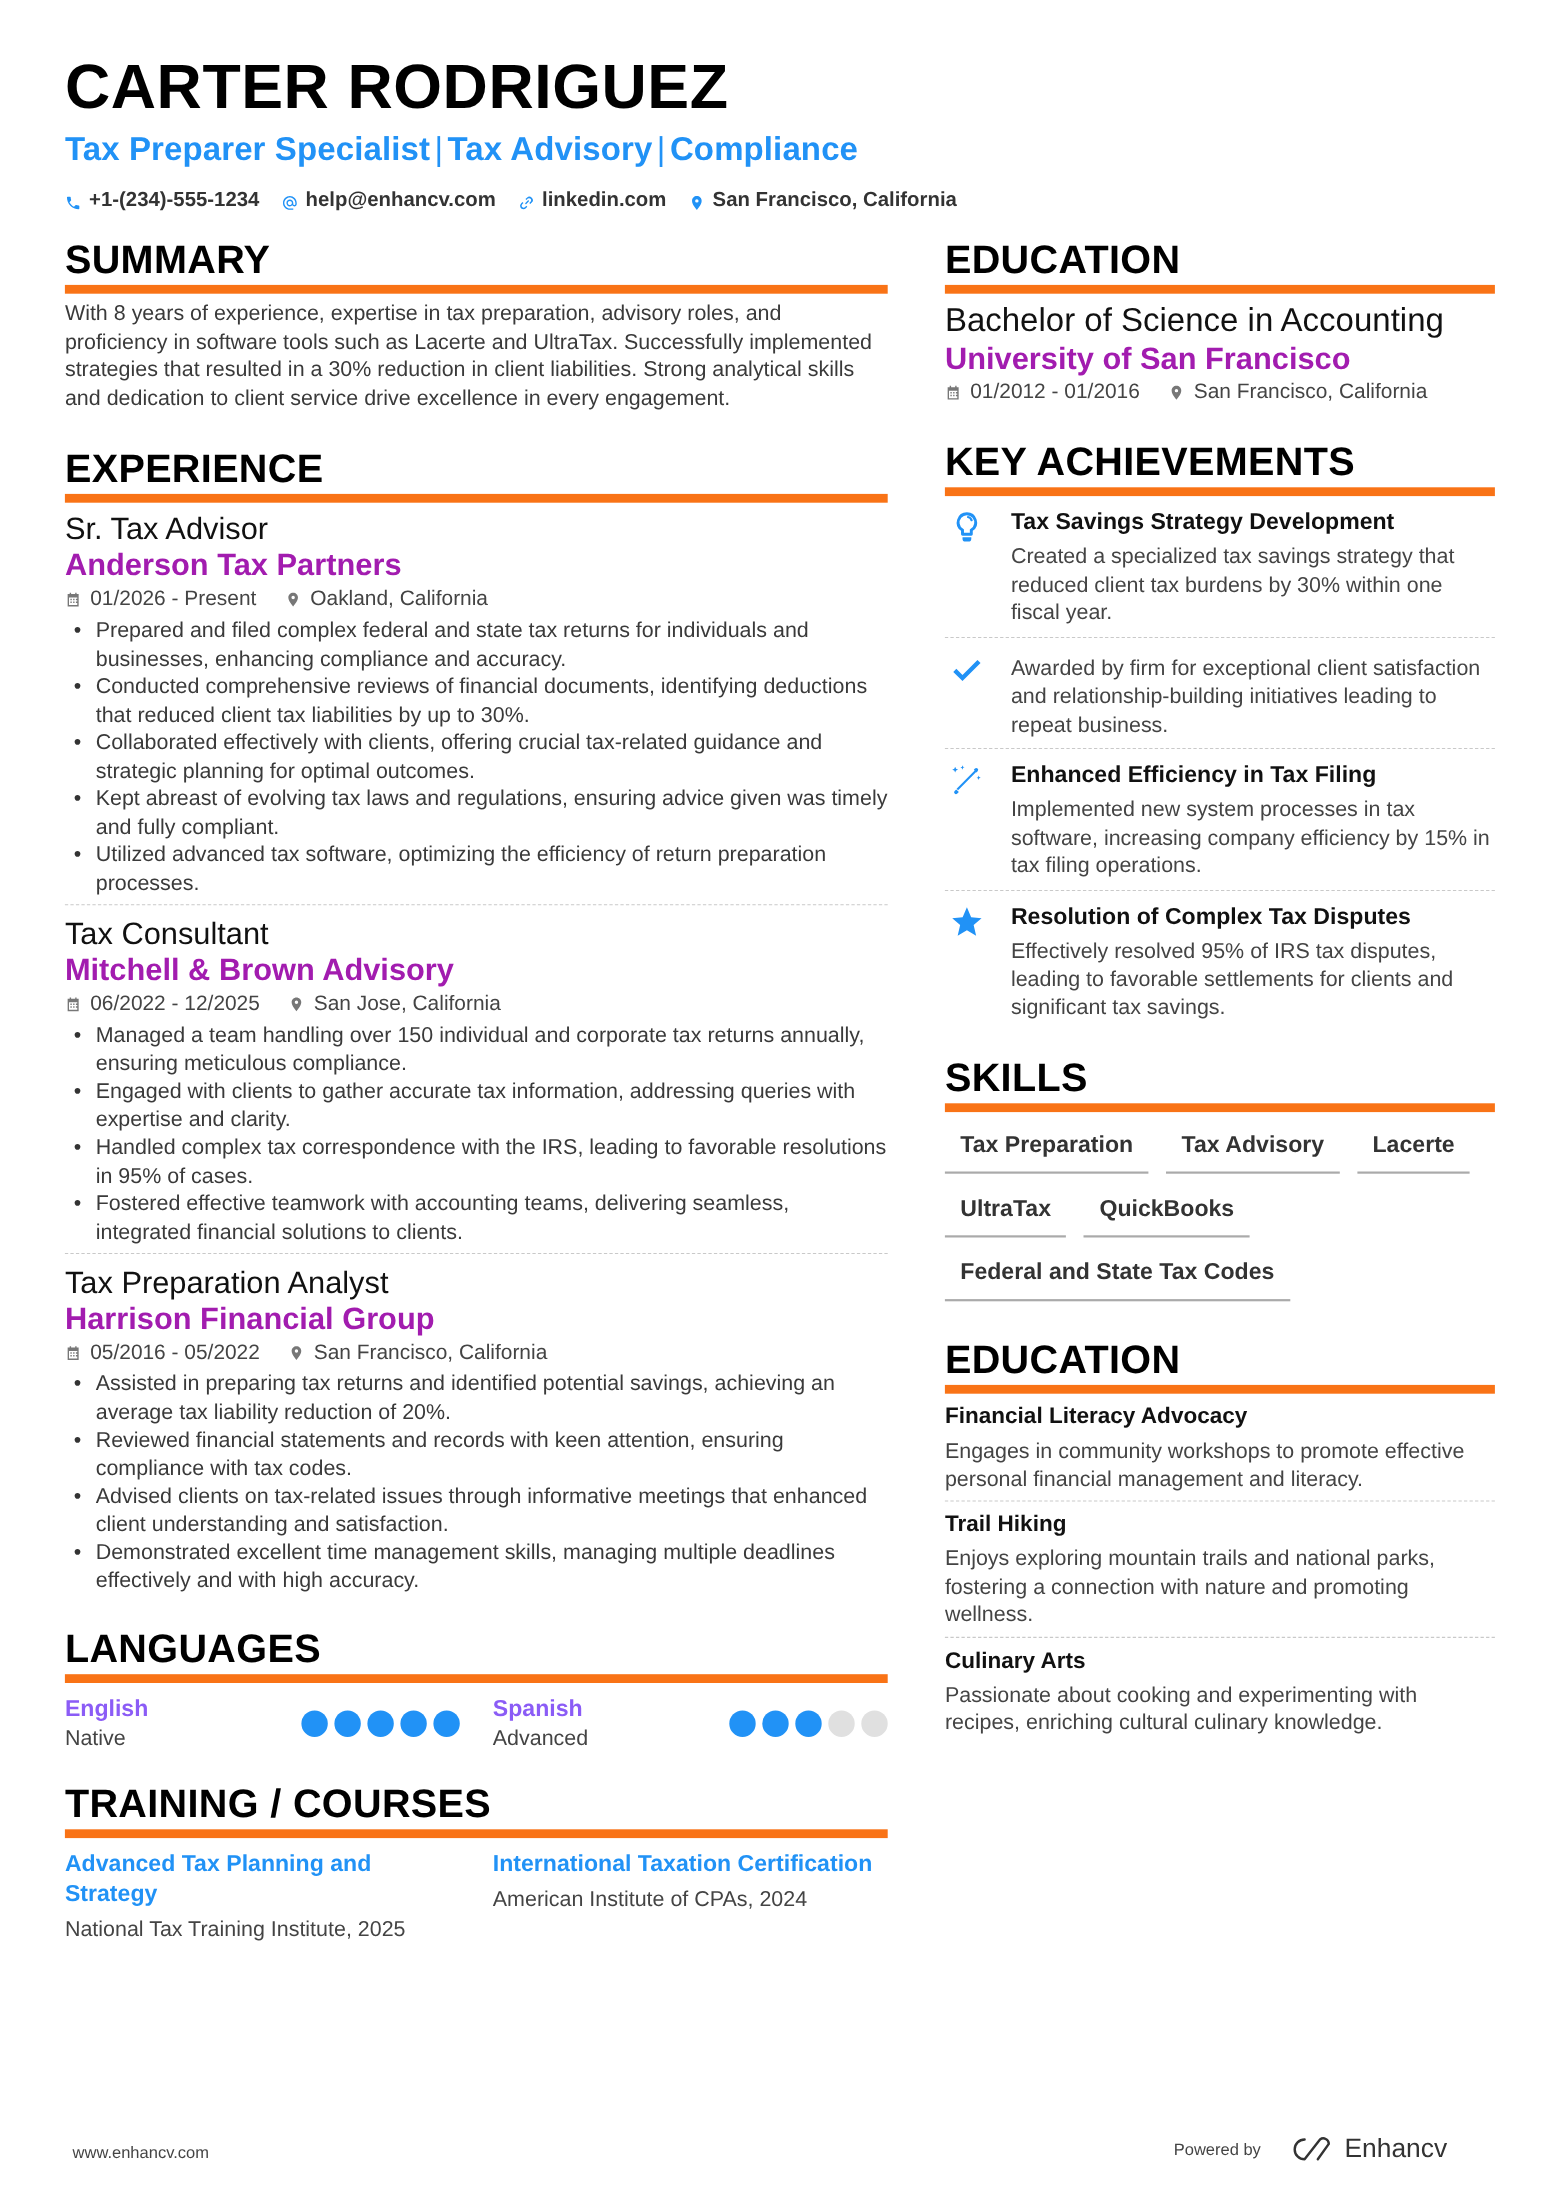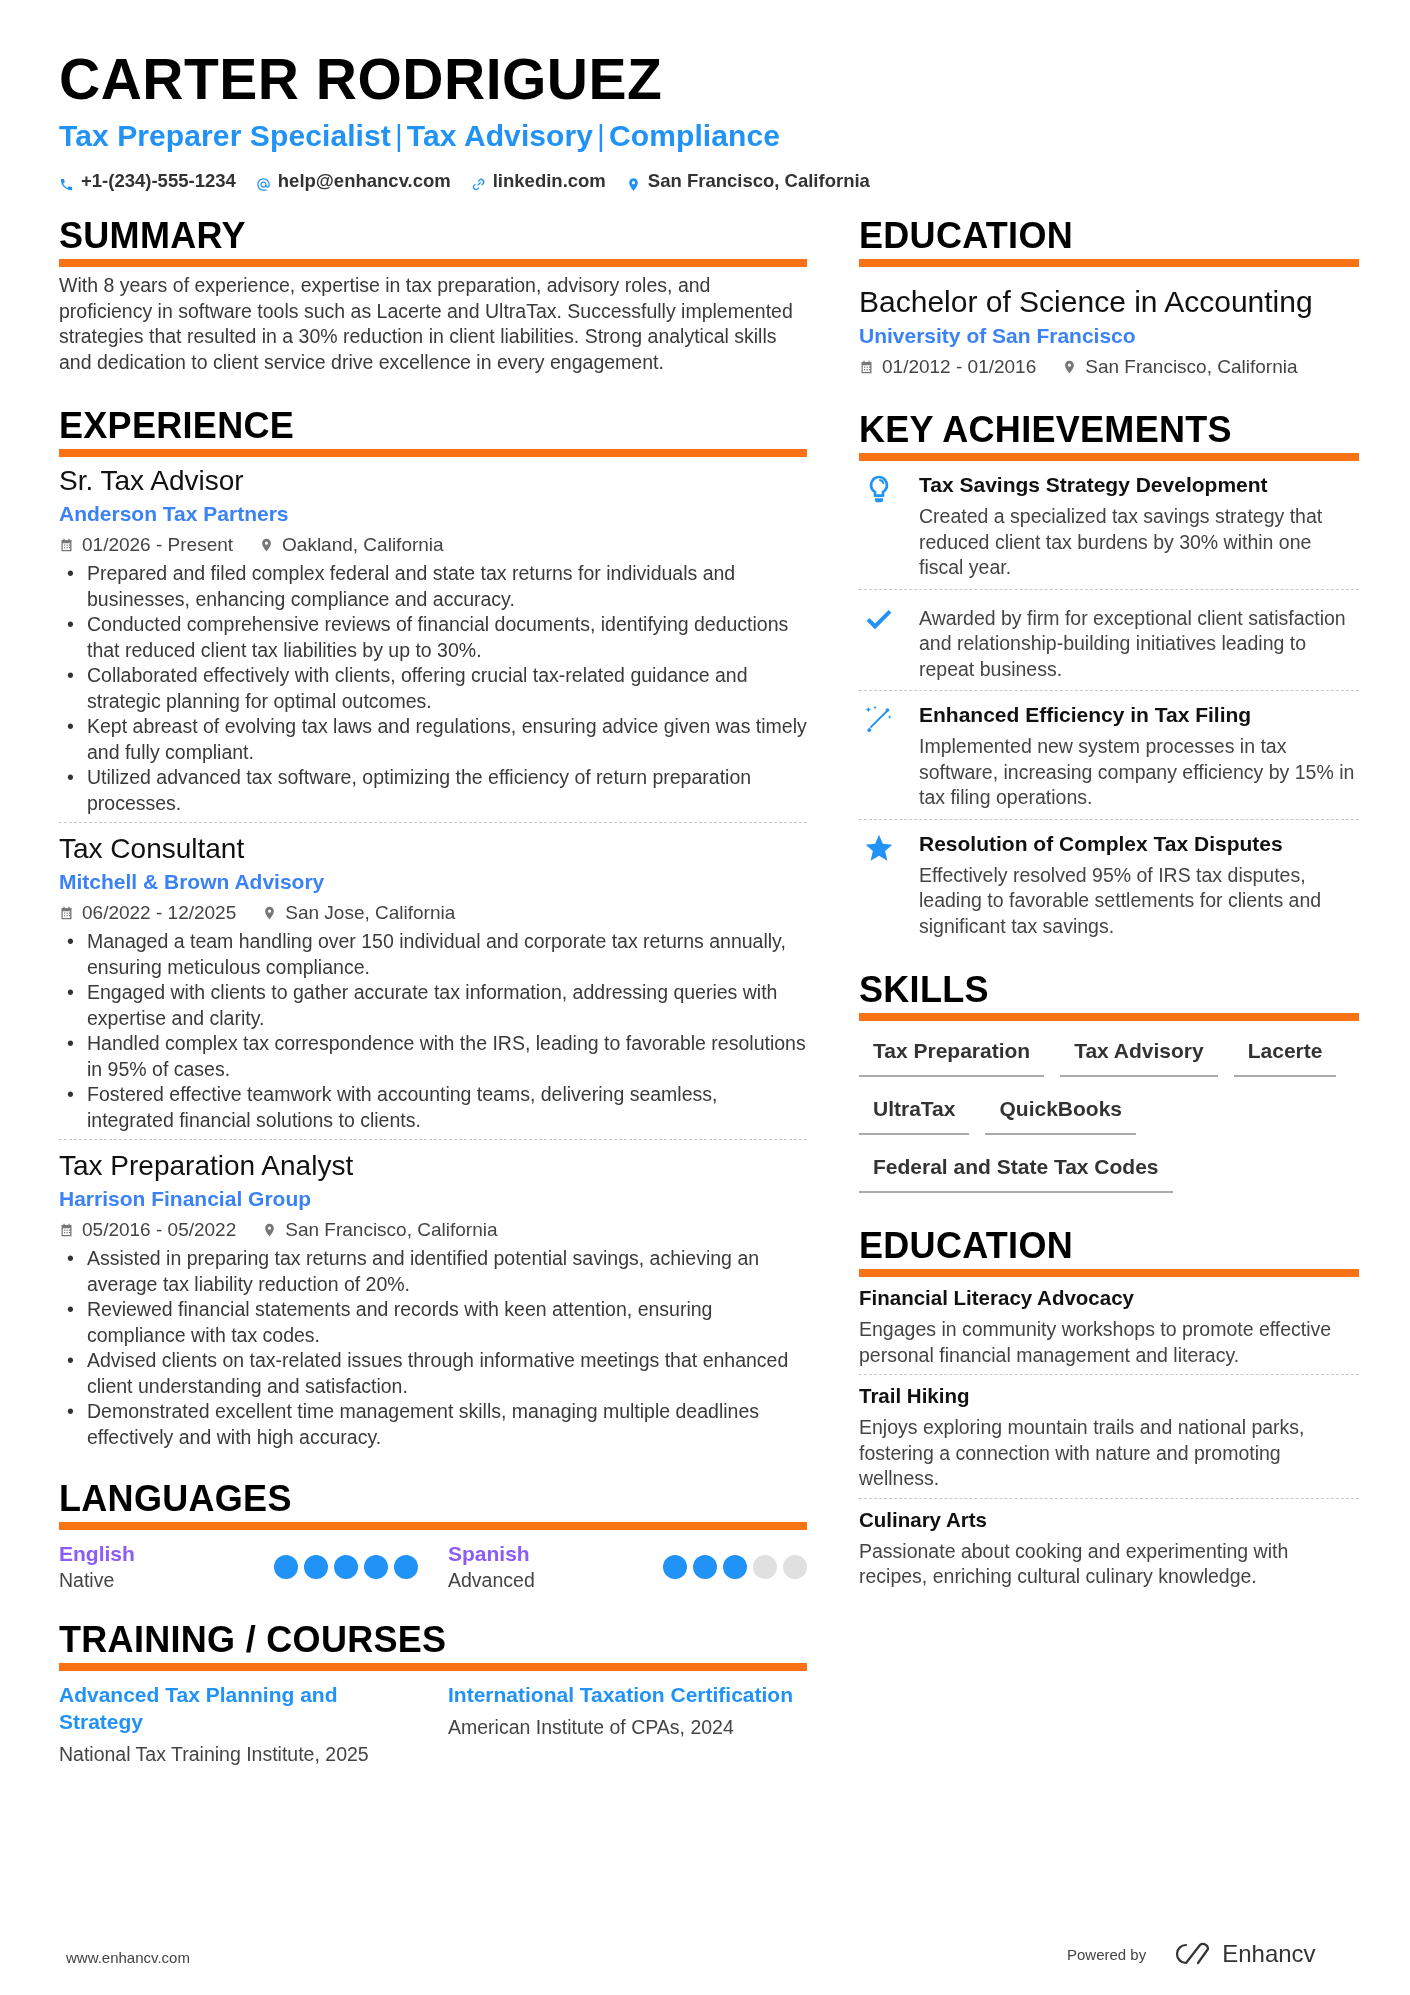--- a/index.html
+++ b/index.html
@@ -18,29 +18,29 @@
   .col-right { position: absolute; left: 859px; top: 215px; width: 500px; }
 
   .section-title { font-size: 36px; font-weight: 700; color: #000; line-height: 42px; border-bottom: 8px solid #f97316; padding-bottom: 2px; letter-spacing: 0.3px; }
   .section { margin-bottom: 22px; }
 
   .para { font-size: 19.5px; color: #3a3a3a; line-height: 25.5px; margin-top: 6px; }
 
   .job { padding-bottom: 6px; border-bottom: 1.5px dashed #c9c9c9; margin-bottom: 8px; }
   .job:last-child { border-bottom: none; }
   .job-title { font-size: 28px; color: #111; line-height: 36px; margin-top: 6px; }
-  .company { font-size: 21px; font-weight: 700; color: #3b82f6; line-height: 30px; }
+  .company { font-size: 28px; font-weight: 700; color: #a21caf; line-height: 30px; }
   .meta { display: flex; gap: 26px; font-size: 19px; color: #444; line-height: 28px; margin-top: 2px; }
   .meta-item { display: flex; align-items: center; gap: 8px; }
   .meta-item svg { width: 15px; height: 16px; fill: #777; }
   .bullets { list-style: none; margin-top: 2px; }
   .bullets li { font-size: 19.5px; color: #3a3a3a; line-height: 25.5px; padding-left: 28px; position: relative; }
   .bullets li::before { content: "•"; position: absolute; left: 8px; top: 0; color: #333; }
 
-  .edu-degree { font-size: 30px; color: #111; line-height: 38px; margin-top: 16px; }
+  .edu-degree { font-size: 30px; color: #111; line-height: 38px; margin-top: 6px; }
 
   .ach { display: flex; gap: 20px; padding: 10px 0 8px; border-bottom: 1.5px dashed #c9c9c9; }
   .ach:last-child { border-bottom: none; }
   .ach-icon { width: 40px; flex-shrink: 0; display: flex; justify-content: center; padding-top: 2px; }
   .ach-icon svg { width: 32px; height: 32px; fill: #2192f6; }
   .ach-title { font-size: 21px; font-weight: 700; color: #111; line-height: 27px; }
   .ach-desc { font-size: 19.5px; color: #444; line-height: 25.5px; margin-top: 6px; }
 
   .skills { display: flex; flex-wrap: wrap; gap: 14px 16px; margin-top: 12px; }
   .skill { font-size: 21px; font-weight: 700; color: #333; padding: 4px 14px 10px; border-bottom: 2px solid #aaa; line-height: 28px; }

